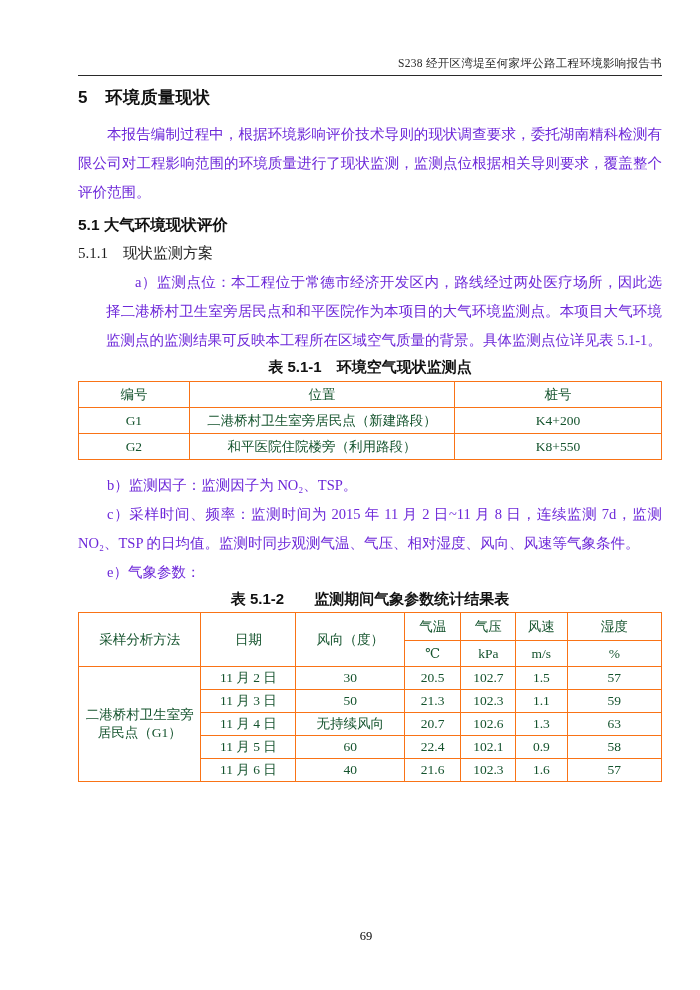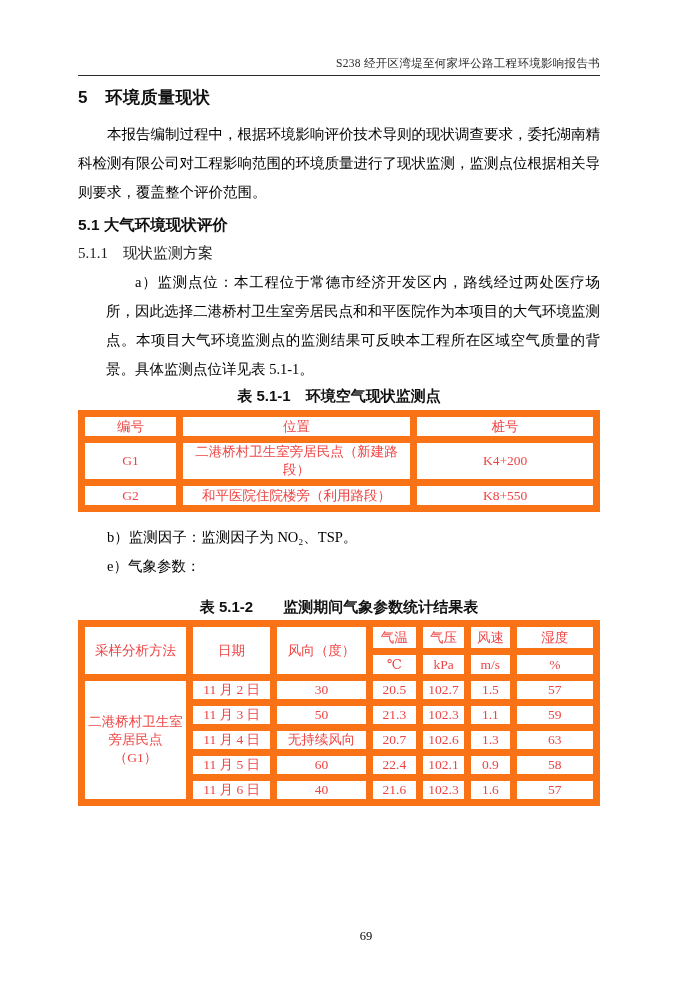--- a/index.html
+++ b/index.html
@@ -2,57 +2,57 @@
 <html><head>
 <meta charset="utf-8">
 <style>
   html,body{margin:0;padding:0;}
   body{
     width:700px;height:990px;background:#ffffff;overflow:hidden;
     font-family:"Liberation Serif","DejaVu Serif",serif;color:#1c1c1c;
   }
   .page{
     position:relative;width:700px;height:990px;box-sizing:border-box;
-    background:#ffffff;padding:56px 100px 0 78px;
+    background:#ffffff;padding:56px 38px 0 78px;
   }
   .running-head{
     text-align:right;font-size:11.5px;line-height:14px;letter-spacing:.3px;
     color:#2a2a2a;padding-bottom:5px;border-bottom:1.3px solid #2a2a2a;
   }
   h1.doc-h1{
     margin:12px 0 12px 0;font-family:"Liberation Sans","DejaVu Sans",sans-serif;
     font-weight:bold;font-size:17px;line-height:20px;color:#111;letter-spacing:.5px;
   }
   h2.doc-h2{
     margin:8px 0 0 0;font-family:"Liberation Sans","DejaVu Sans",sans-serif;
     font-weight:bold;font-size:15.5px;line-height:19px;color:#111;
   }
   h3.doc-h3{
     margin:9px 0 0 0;font-weight:normal;font-size:15px;line-height:20px;color:#1c1c1c;
   }
   p.para{
     margin:0;font-size:14.5px;line-height:29px;text-align:justify;
-    text-indent:2em;color:#000000;
+    text-indent:2em;color:#6d28d9;
   }
   p#p-intro{margin-top:4px;}
   p#p-a{margin-top:5px;margin-left:28px;}
   p#p-b{margin-top:11px;}
   .tbl-caption{
     margin-top:3px;text-align:center;font-family:"Liberation Sans","DejaVu Sans",sans-serif;
     font-weight:bold;font-size:15px;line-height:18px;color:#111;
   }
-  .tbl-caption.c2{margin-top:16px;line-height:19px;}
+  .tbl-caption.c2{margin-top:2px;line-height:19px;}
   table.doc-table{
     width:100%;border-collapse:collapse;table-layout:fixed;margin-top:5px;
     border:1.5px solid #2e2e2e;
   }
   table.t2{margin-top:4px;}
   .doc-table th,.doc-table td{
-    border:7px solid #f97316;font-weight:normal;font-size:13.5px;
-    text-align:center;vertical-align:middle;padding:0 2px;color:#ef4444;
+    border:1px solid #f97316;font-weight:normal;font-size:13.5px;
+    text-align:center;vertical-align:middle;padding:0 2px;color:#14532d;
     overflow:hidden;
   }
   table.t1 tr{height:26px;}
   table.t2 tr.hrow1{height:28px;}
   table.t2 tr.hrow2{height:26px;}
   table.t2 tr.drow{height:23px;}
   .site-cell{line-height:18px;}
   .page-number{
     position:absolute;left:16px;bottom:46px;width:100%;text-align:center;
     font-size:12.5px;color:#000000;
@@ -98,20 +98,21 @@
       </tr>
       <tr>
         <td>G2</td>
         <td>和平医院住院楼旁（利用路段）</td>
         <td>K8+550</td>
       </tr>
     </tbody>
   </table>
 
   <p class="para" id="p-b">b）监测因子：监测因子为 NO₂、TSP。</p>
+  <p class="para" id="p-c">c）采样时间、频率：监测时间为 2015 年 11 月 2 日~11 月 8 日，连续监测 7d，监测 NO₂、TSP 的日均值。监测时同步观测气温、气压、相对湿度、风向、风速等气象条件。</p>
   <p class="para" id="p-e">e）气象参数：</p>
 
   <div class="tbl-caption c2">表 5.1-2　　监测期间气象参数统计结果表</div>
 
   <table class="doc-table t2">
     <colgroup>
       <col style="width:21%">
         <col style="width:16.3%">
         <col style="width:18.6%">
       <col style="width:9.7%">

